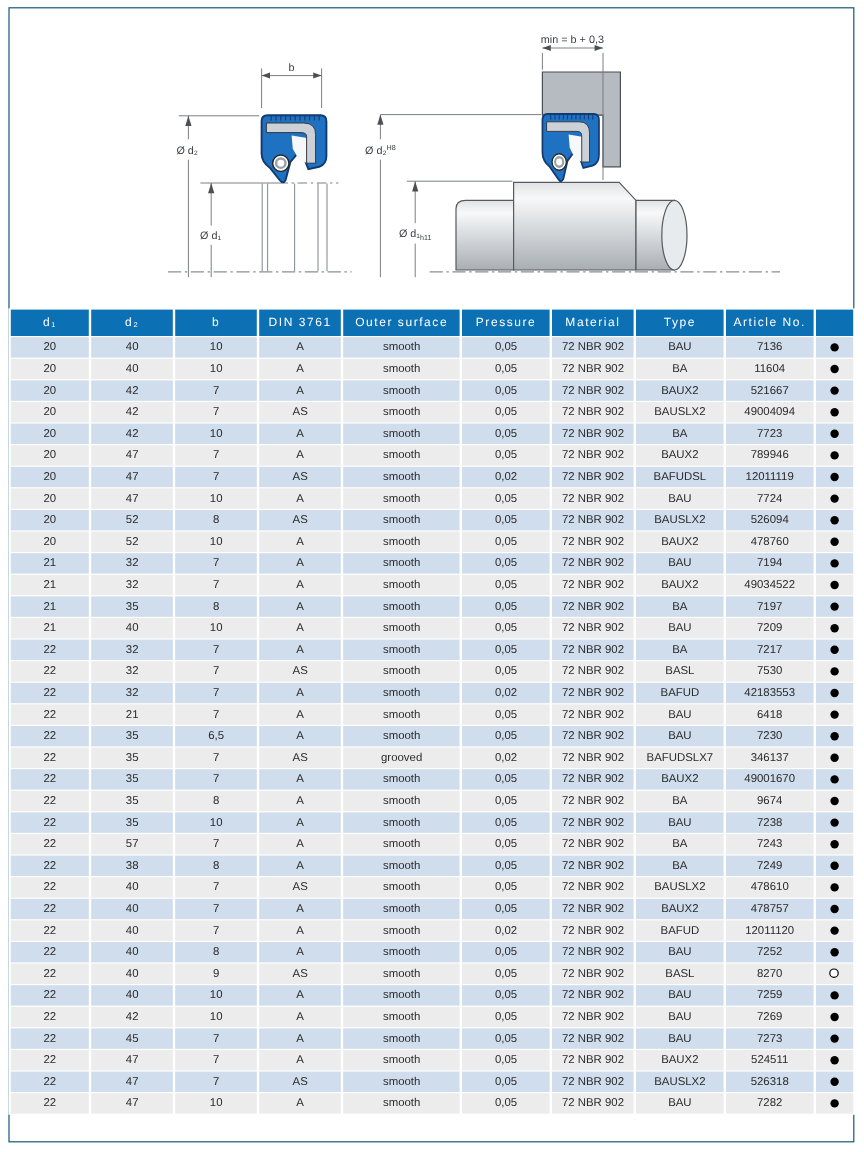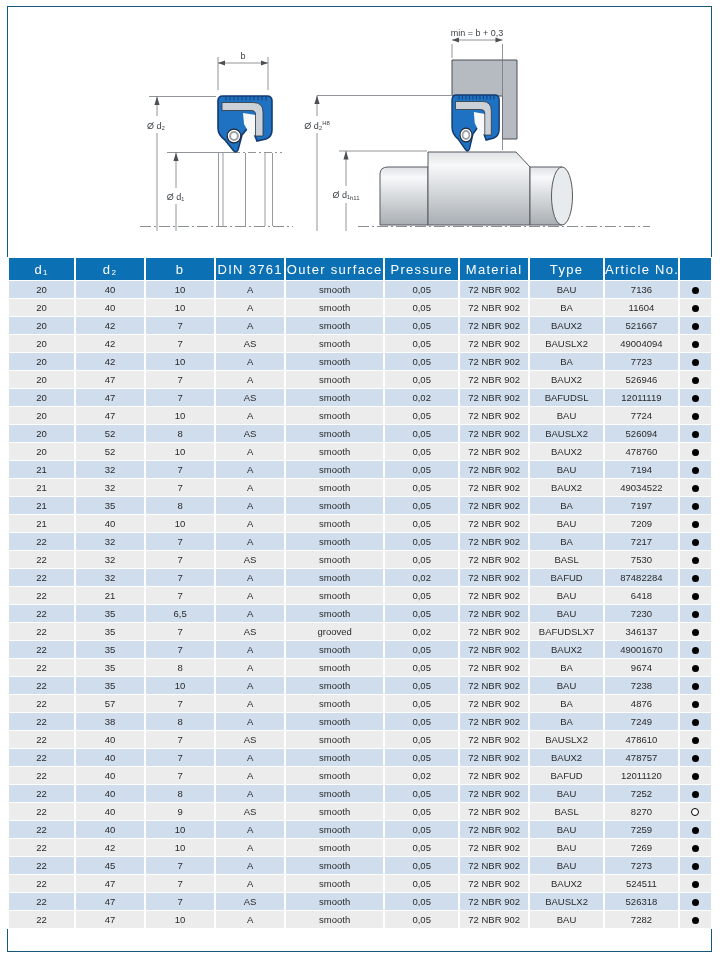--- a/index.html
+++ b/index.html
@@ -16,21 +16,21 @@
     position:absolute; left:7px; top:6px; width:705px; height:946px;
     border:1.5px solid var(--page-border); box-sizing:border-box; pointer-events:none;
   }
   svg.diagrams{position:absolute; left:0; top:0;}
   table.seal{
     position:absolute; left:7px; top:257px; width:706px;
     border-collapse:separate; border-spacing:2px 1px; table-layout:fixed;
     background:#fff;
   }
   table.seal th{
-    background:var(--header-bg); color:#fff; font-size:13px; font-weight:normal;
+    background:var(--header-bg); color:#fff; font-size:10px; font-weight:normal;
     letter-spacing:1.3px; height:22px; text-align:center; padding:0; overflow:hidden; white-space:nowrap;
   }
   table.seal td{
     font-size:9.5px; color:#2a2a2a; text-align:center; height:17px; padding:0;
     overflow:hidden; white-space:nowrap;
   }
   tr.odd td{background:var(--row-blue);}
   tr.even td{background:var(--row-gray);}
   .dot{display:inline-block; width:7px; height:7px; border-radius:50%; vertical-align:middle;}
   .dot.filled{background:var(--dot);}
@@ -227,21 +227,21 @@
         </tr>
         <tr class="even">
           <td>20</td>
           <td>47</td>
           <td>7</td>
           <td>A</td>
           <td>smooth</td>
           <td>0,05</td>
           <td>72 NBR 902</td>
           <td>BAUX2</td>
-          <td>526946</td>
+          <td>789946</td>
           <td><span class="dot filled"></span></td>
         </tr>
         <tr class="odd">
           <td>20</td>
           <td>47</td>
           <td>7</td>
           <td>AS</td>
           <td>smooth</td>
           <td>0,02</td>
           <td>72 NBR 902</td>
@@ -359,21 +359,21 @@
         </tr>
         <tr class="odd">
           <td>22</td>
           <td>32</td>
           <td>7</td>
           <td>A</td>
           <td>smooth</td>
           <td>0,02</td>
           <td>72 NBR 902</td>
           <td>BAFUD</td>
-          <td>87482284</td>
+          <td>42183553</td>
           <td><span class="dot filled"></span></td>
         </tr>
         <tr class="even">
           <td>22</td>
           <td>21</td>
           <td>7</td>
           <td>A</td>
           <td>smooth</td>
           <td>0,05</td>
           <td>72 NBR 902</td>
@@ -443,21 +443,21 @@
         </tr>
         <tr class="even">
           <td>22</td>
           <td>57</td>
           <td>7</td>
           <td>A</td>
           <td>smooth</td>
           <td>0,05</td>
           <td>72 NBR 902</td>
           <td>BA</td>
-          <td>4876</td>
+          <td>7243</td>
           <td><span class="dot filled"></span></td>
         </tr>
         <tr class="odd">
           <td>22</td>
           <td>38</td>
           <td>8</td>
           <td>A</td>
           <td>smooth</td>
           <td>0,05</td>
           <td>72 NBR 902</td>

